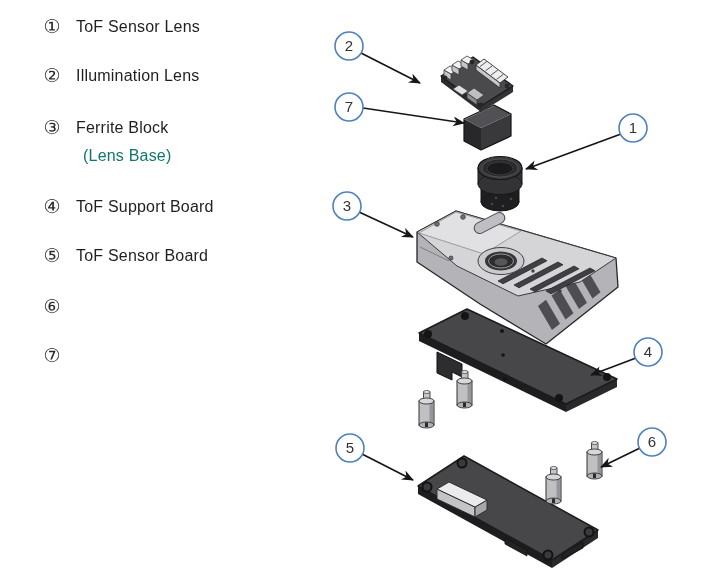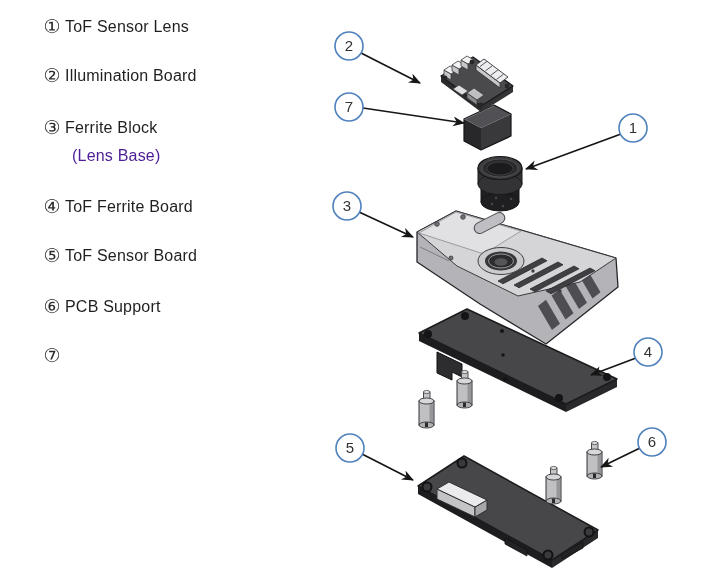--- a/index.html
+++ b/index.html
@@ -5,23 +5,23 @@
   html,body{margin:0;padding:0;background:#ffffff;}
   #canvas{
     position:relative;width:718px;height:583px;background:#ffffff;
     font-family:"Liberation Sans",sans-serif;overflow:hidden;
   }
   .lg-row{position:absolute;left:40px;display:flex;align-items:flex-start;}
   .lg-num{
     display:inline-block;width:24px;text-align:center;
     font-size:19px;line-height:24px;color:#2b2b2b;flex:0 0 24px;
   }
-  .lg-labels{display:flex;flex-direction:column;margin-left:1px;}
+  .lg-labels{display:flex;flex-direction:column;margin-left:12px;}
   .lg-label{font-size:16px;line-height:24px;color:#1f1f1f;letter-spacing:.2px;white-space:nowrap;}
-  .lg-label2{font-size:16px;line-height:24px;color:#4c1d95;letter-spacing:.2px;margin-top:4px;padding-left:7px;white-space:nowrap;}
+  .lg-label2{font-size:16px;line-height:24px;color:#0f766e;letter-spacing:.2px;margin-top:4px;padding-left:7px;white-space:nowrap;}
   .lg-label2:empty{display:none;}
   svg{position:absolute;left:0;top:0;}
   .callout-circle{fill:#ffffff;stroke:#4f81bd;stroke-width:1.6px;}
   .callout-num{font-size:15px;fill:#333333;text-anchor:middle;font-family:"Liberation Sans",sans-serif;}
   .leader{stroke:#161616;stroke-width:1.7px;fill:none;}
 </style>
 </head>
 <body>
 
 <div id="canvas">
@@ -31,51 +31,48 @@
     <div class="lg-row" style="top:15px">
       <span class="lg-num">①</span>
       <span class="lg-labels">
           <span class="lg-label">ToF Sensor Lens</span>
         </span>
     </div>
 
     <div class="lg-row" style="top:64px">
       <span class="lg-num">②</span>
       <span class="lg-labels">
-          <span class="lg-label">Illumination Board</span>
+          <span class="lg-label">Illumination Lens</span>
         </span>
     </div>
 
     <div class="lg-row" style="top:116px">
       <span class="lg-num">③</span>
       <span class="lg-labels">
         <span class="lg-label">Ferrite Block</span>
         <span class="lg-label2">(Lens Base)</span>
       </span>
     </div>
 
     <div class="lg-row" style="top:195px">
       <span class="lg-num">④</span>
       <span class="lg-labels">
-          <span class="lg-label">ToF Ferrite Board</span>
+          <span class="lg-label">ToF Support Board</span>
         </span>
     </div>
 
     <div class="lg-row" style="top:244px">
       <span class="lg-num">⑤</span>
       <span class="lg-labels">
           <span class="lg-label">ToF Sensor Board</span>
         </span>
     </div>
 
     <div class="lg-row" style="top:295px">
       <span class="lg-num">⑥</span>
-      <span class="lg-labels">
-          <span class="lg-label">PCB Support</span>
-        </span>
     </div>
 
     <div class="lg-row" style="top:344px">
       <span class="lg-num">⑦</span>
     </div>
   </div>
 
   <svg width="718" height="583" viewBox="0 0 718 583">
     <defs>
       <marker id="ah" markerWidth="16" markerHeight="12" refX="11" refY="5" orient="auto" markerUnits="userSpaceOnUse">

